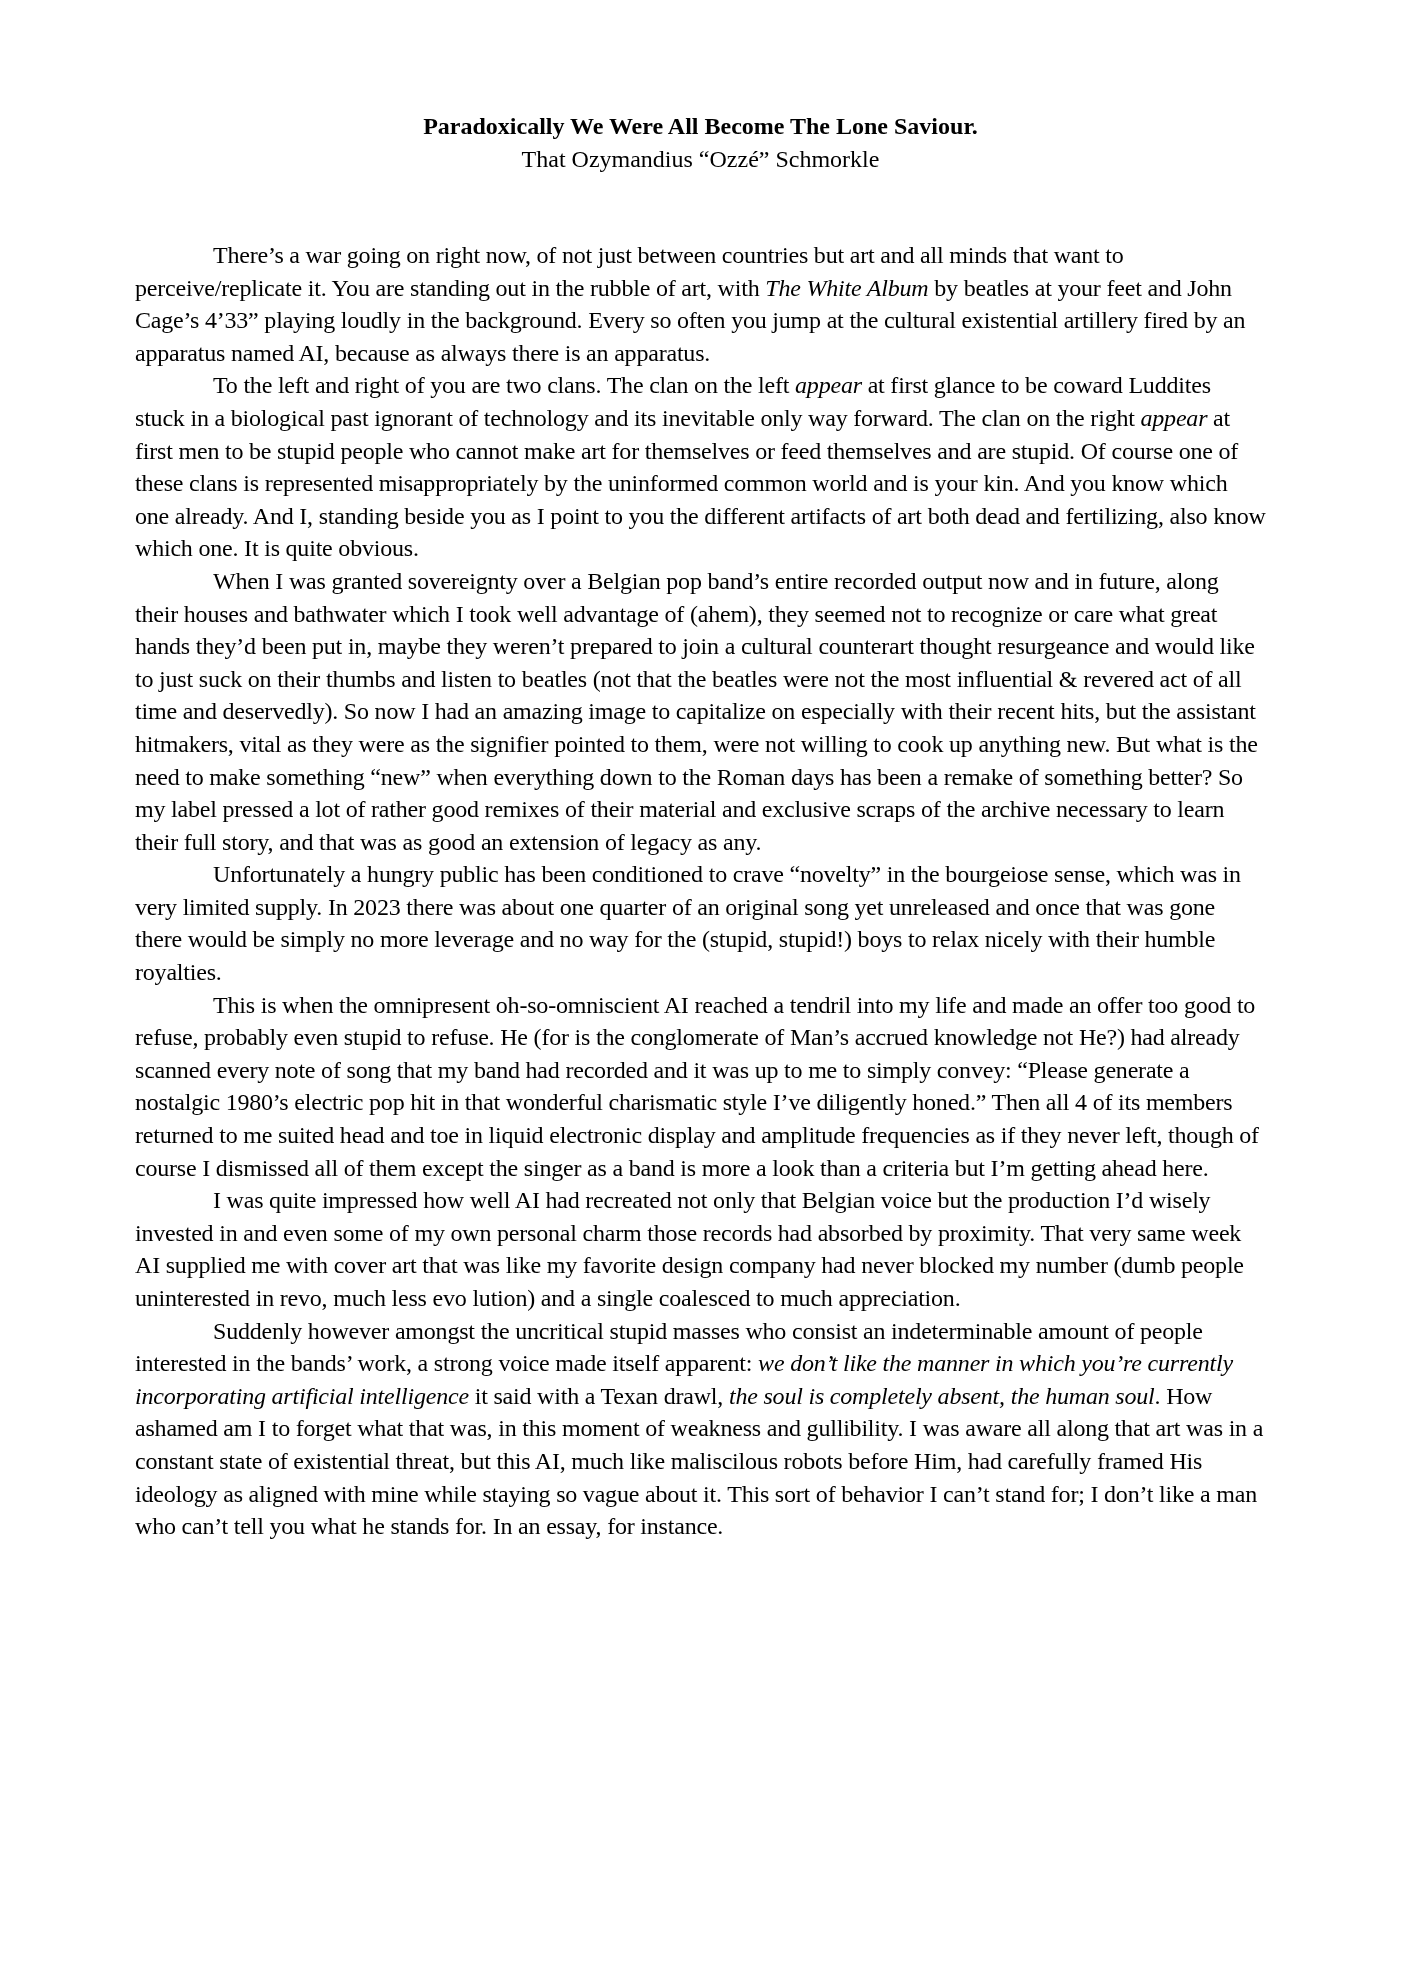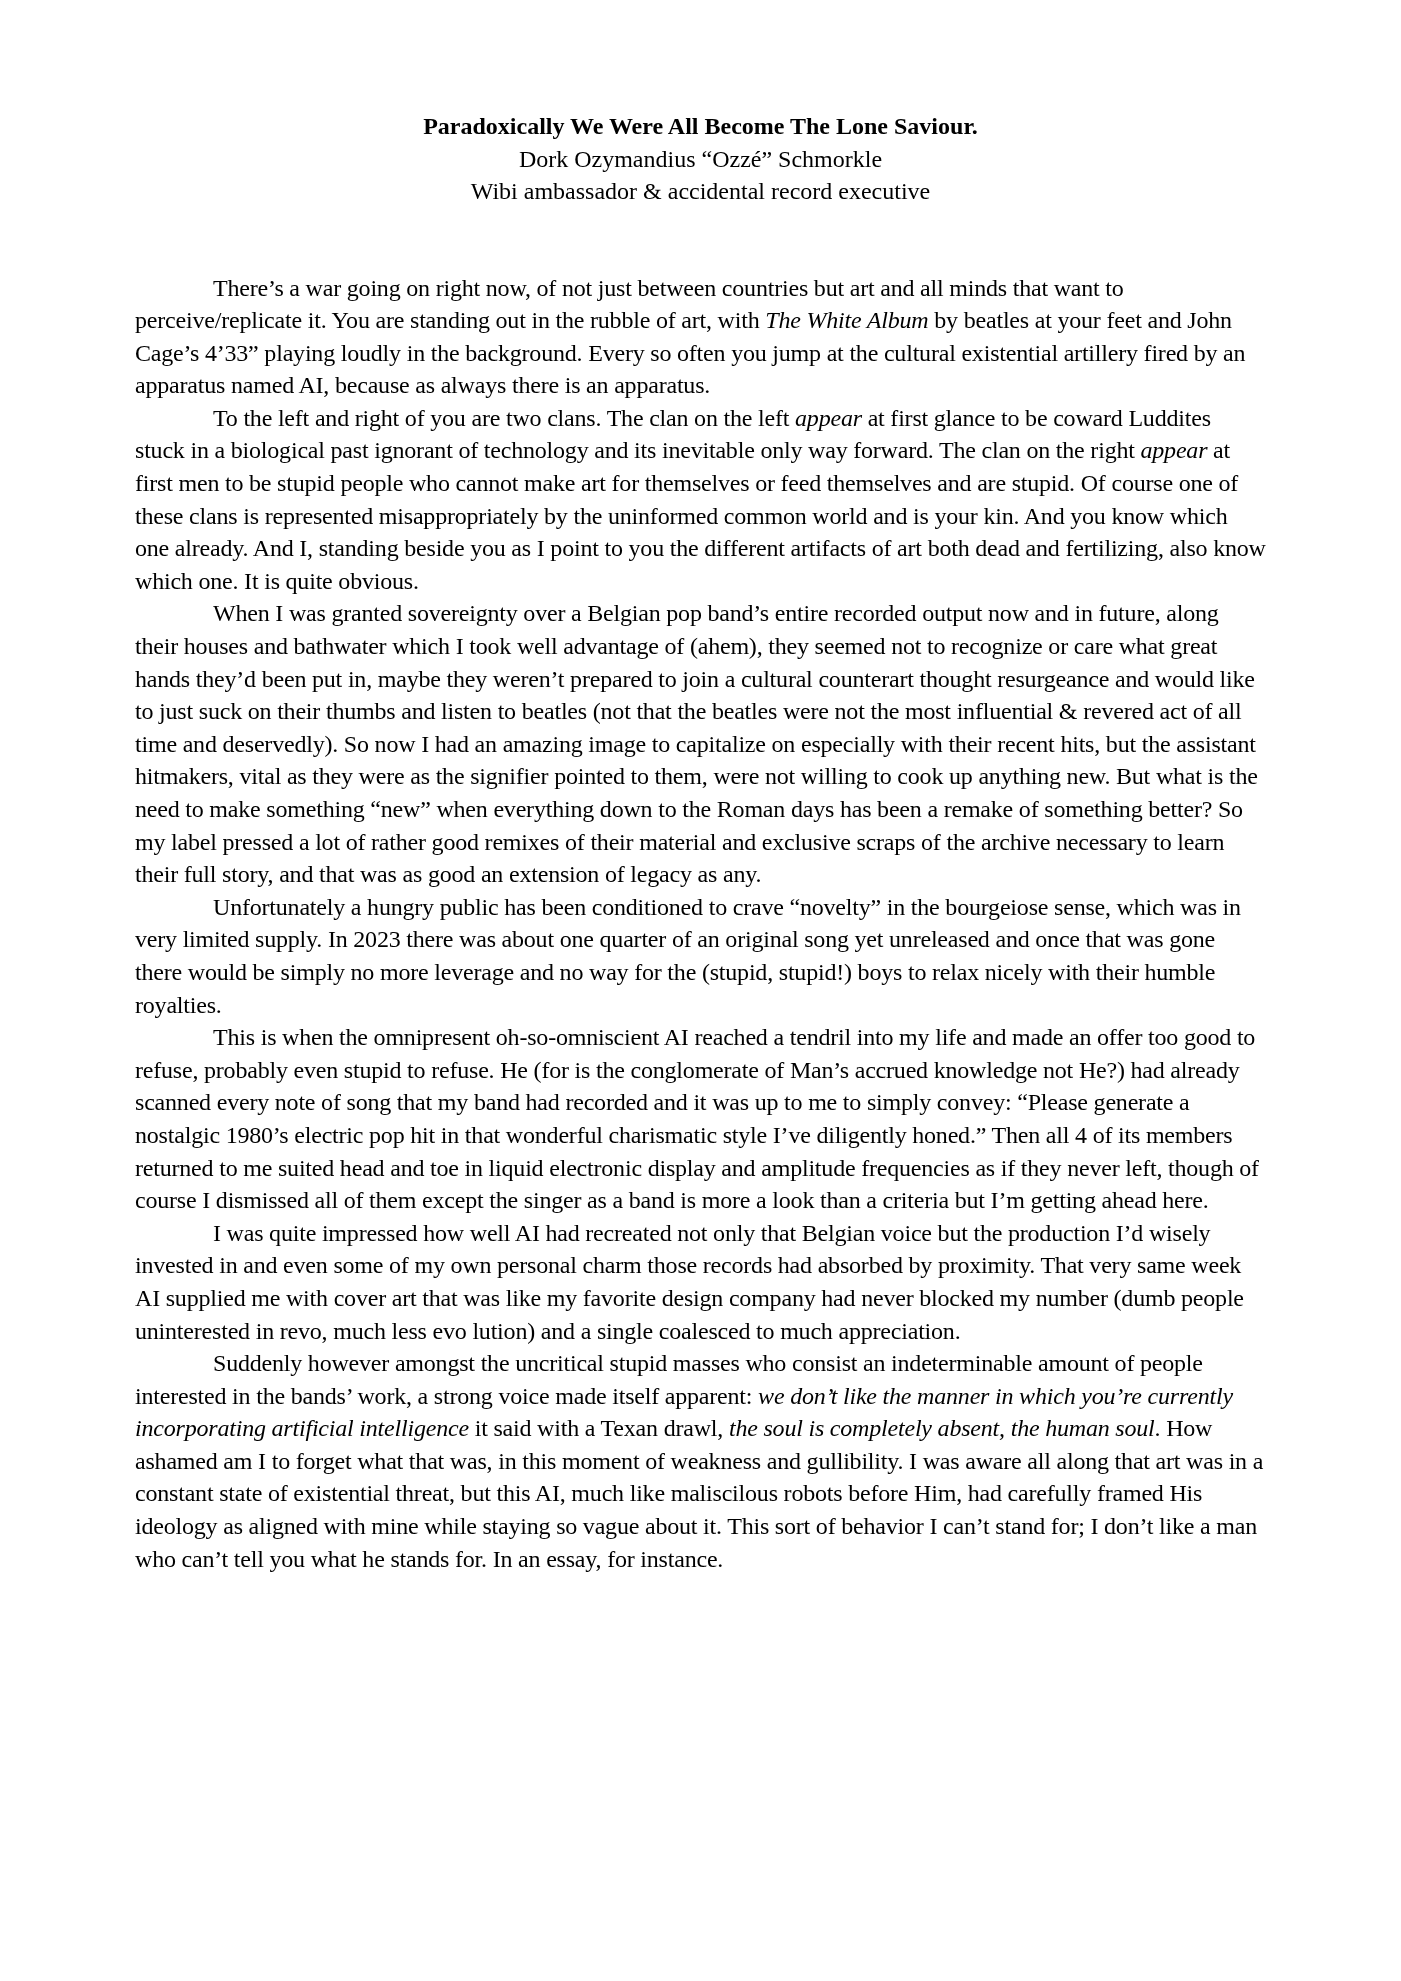--- a/index.html
+++ b/index.html
@@ -46,22 +46,21 @@
     font-style: italic;
     margin-top: 44px;
   }
 </style>
 </head>
 <body>
 
 <div class="page">
   <div class="doc-header">
     <div class="doc-title">Paradoxically We Were All Become The Lone Saviour.</div>
-    <div class="doc-author">Dork Ozymandius “Ozzé” Schmorkle</div>
-    <div class="doc-subtitle">Wibi ambassador &amp; accidental record executive</div>
+    <div class="doc-author">That Ozymandius “Ozzé” Schmorkle</div>
   </div>
   <div class="essay-body">
       <p><span>There’s a war going on right now, of not just between countries but art and all minds that want to perceive/replicate it. You are standing out in the rubble of art, with </span><em>The White Album</em><span> by beatles at your feet and John Cage’s 4’33” playing loudly in the background. Every so often you jump at the cultural existential artillery fired by an apparatus named AI, because as always there is an apparatus.</span></p>
       <p><span>To the left and right of you are two clans. The clan on the left </span><em>appear</em><span> at first glance to be coward Luddites stuck in a biological past ignorant of technology and its inevitable only way forward. The clan on the right </span><em>appear</em><span> at first men to be stupid people who cannot make art for themselves or feed themselves and are stupid. Of course one of these clans is represented misappropriately by the uninformed common world and is your kin. And you know which one already. And I, standing beside you as I point to you the different artifacts of art both dead and fertilizing, also know which one. It is quite obvious.</span></p>
       <p><span>When I was granted sovereignty over a Belgian pop band’s entire recorded output now and in future, along their houses and bathwater which I took well advantage of (ahem), they seemed not to recognize or care what great hands they’d been put in, maybe they weren’t prepared to join a cultural counterart thought resurgeance and would like to just suck on their thumbs and listen to beatles (not that the beatles were not the most influential &amp; revered act of all time and deservedly). So now I had an amazing image to capitalize on especially with their recent hits, but the assistant hitmakers, vital as they were as the signifier pointed to them, were not willing to cook up anything new. But what is the need to make something “new” when everything down to the Roman days has been a remake of something better? So my label pressed a lot of rather good remixes of their material and exclusive scraps of the archive necessary to learn their full story, and that was as good an extension of legacy as any.</span></p>
       <p><span>Unfortunately a hungry public has been conditioned to crave “novelty” in the bourgeiose sense, which was in very limited supply. In 2023 there was about one quarter of an original song yet unreleased and once that was gone there would be simply no more leverage and no way for the (stupid, stupid!) boys to relax nicely with their humble royalties.</span></p>
       <p><span>This is when the omnipresent oh-so-omniscient AI reached a tendril into my life and made an offer too good to refuse, probably even stupid to refuse. He (for is the conglomerate of Man’s accrued knowledge not He?) had already scanned every note of song that my band had recorded and it was up to me to simply convey: “Please generate a nostalgic 1980’s electric pop hit in that wonderful charismatic style I’ve diligently honed.” Then all 4 of its members returned to me suited head and toe in liquid electronic display and amplitude frequencies as if they never left, though of course I dismissed all of them except the singer as a band is more a look than a criteria but I’m getting ahead here.</span></p>
       <p><span>I was quite impressed how well AI had recreated not only that Belgian voice but the production I’d wisely invested in and even some of my own personal charm those records had absorbed by proximity. That very same week AI supplied me with cover art that was like my favorite design company had never blocked my number (dumb people uninterested in revo, much less evo lution) and a single coalesced to much appreciation.</span></p>
       <p><span>Suddenly however amongst the uncritical stupid masses who consist an indeterminable amount of people interested in the bands’ work, a strong voice made itself apparent: </span><em>we don’t like the manner in which you’re currently incorporating artificial intelligence</em><span> it said with a Texan drawl, </span><em>the soul is completely absent, the human soul</em><span>. How ashamed am I to forget what that was, in this moment of weakness and gullibility. I was aware all along that art was in a constant state of existential threat, but this AI, much like maliscilous robots before Him, had carefully framed His ideology as aligned with mine while staying so vague about it. This sort of behavior I can’t stand for; I don’t like a man who can’t tell you what he stands for. In an essay, for instance.</span></p>
     </div>

